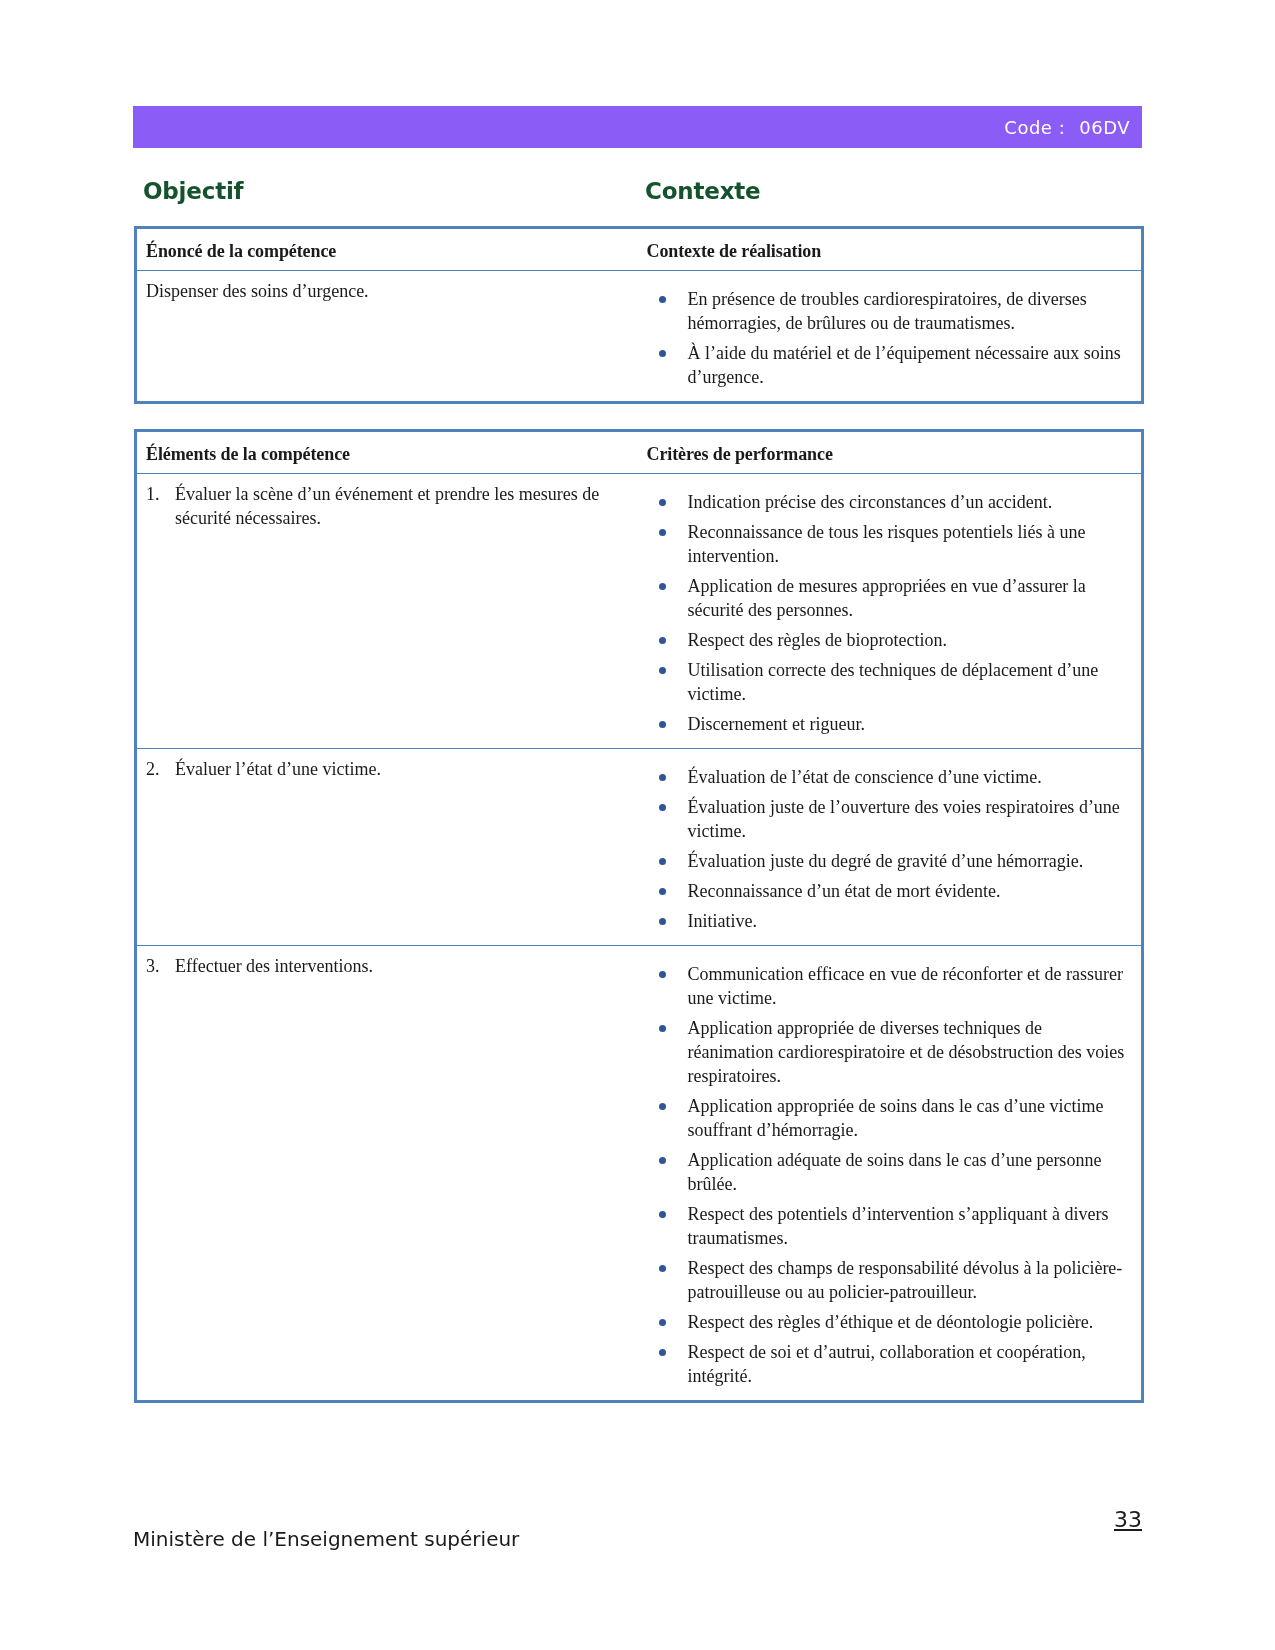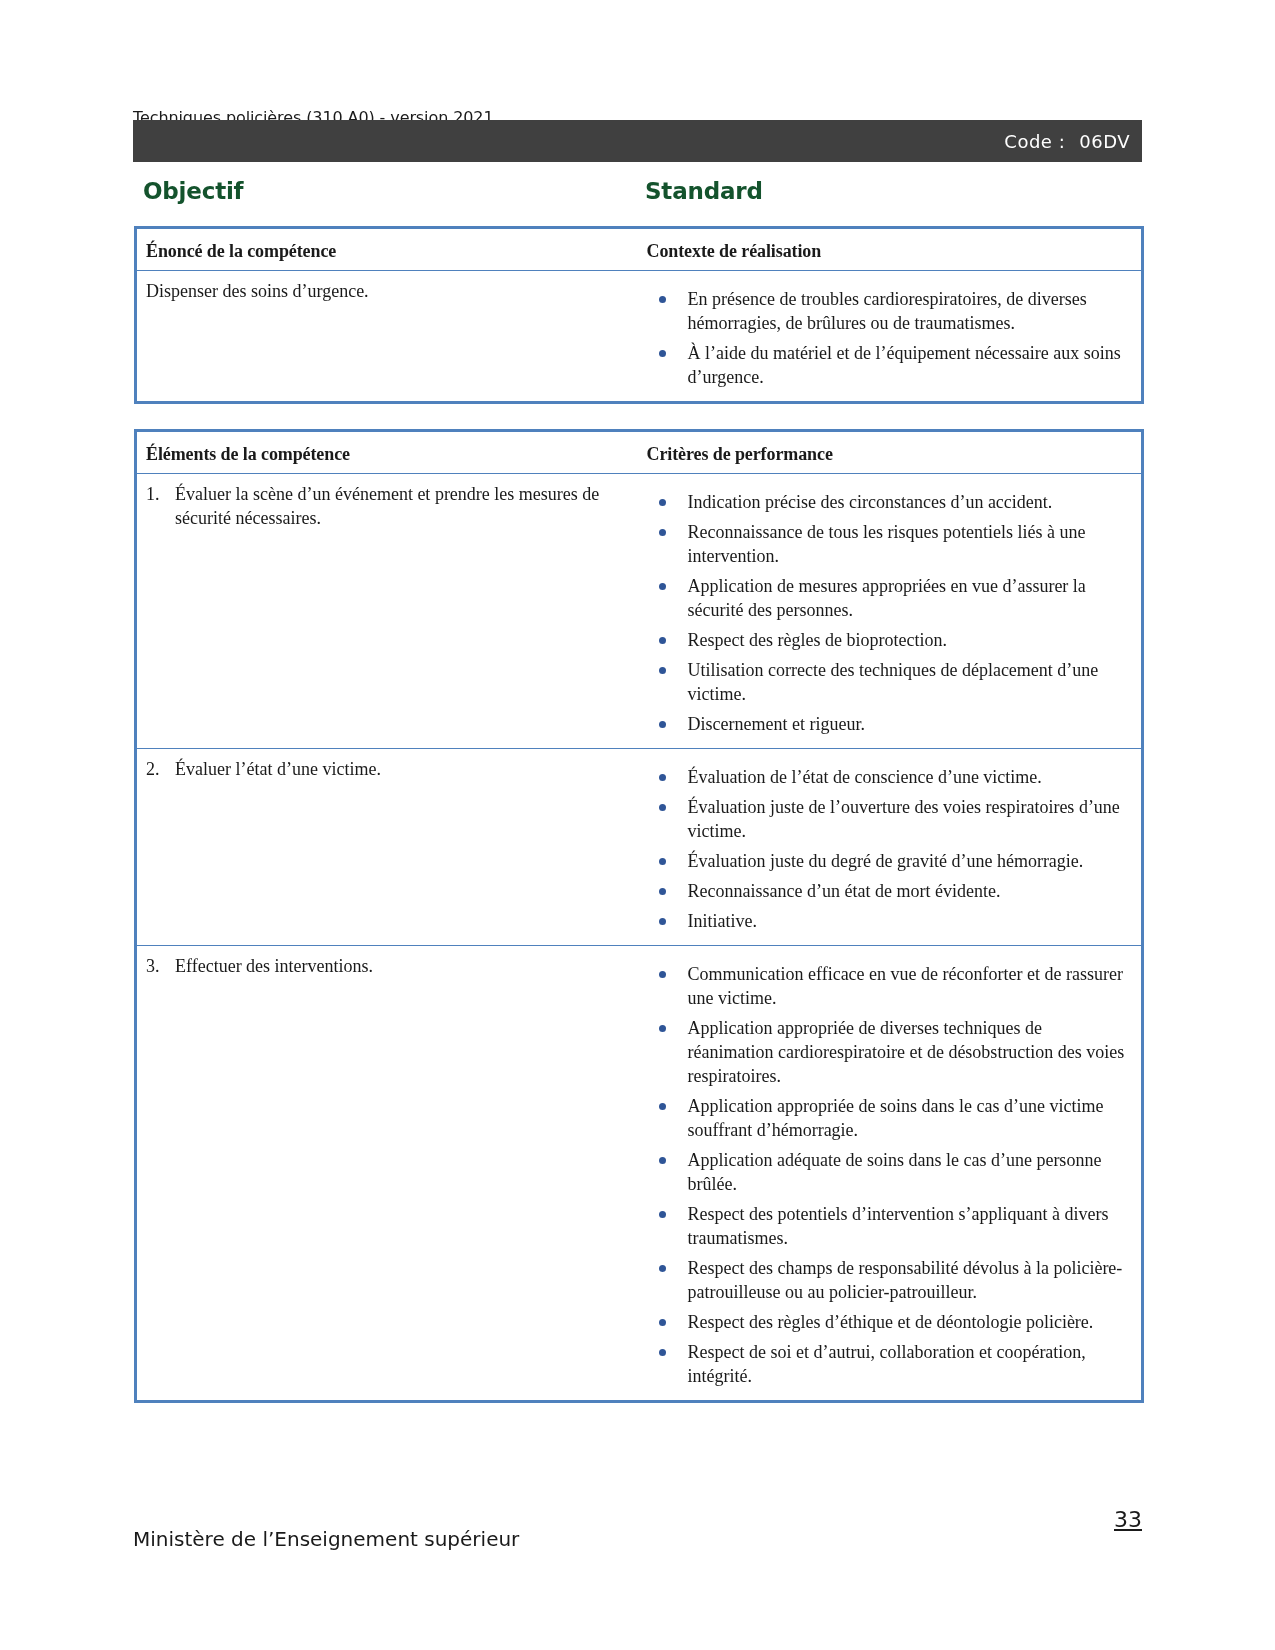--- a/index.html
+++ b/index.html
@@ -5,22 +5,22 @@
     html, body { margin: 0; padding: 0; background: #ffffff; }
     body {
       width: 1275px; height: 1650px; position: relative; overflow: hidden;
       font-family: "DejaVu Sans", sans-serif; color: #1a1a1a;
     }
     .page-header {
       position: absolute; left: 133px; top: 73px;
       font-size: 16px; letter-spacing: -0.1px; margin-top: 35px;
     }
     .code-bar {
-      position: absolute; left: 133px; top: 120px; width: 1009px; height: 42px;
-      background: #404040; color: #ffffff; font-size: 18px;
+      position: absolute; left: 133px; top: 106px; width: 1009px; height: 42px;
+      background: #8b5cf6; color: #ffffff; font-size: 18px;
       display: flex; align-items: center; justify-content: flex-end;
       padding-right: 12px; box-sizing: border-box; letter-spacing: 0.5px;
     }
     .code-bar .code-label { margin-right: 14px; }
     .section-title {
       position: absolute; top: 178px; font-size: 23px; font-weight: bold;
       color: #14532d; letter-spacing: -0.2px;
     }
     .section-title.objectif { left: 143px; }
     .section-title.standard { left: 645px; }
@@ -72,21 +72,21 @@
 <body>
 
 <div class="page-header">Techniques policières (310.A0) - version 2021</div>
 
 <div class="code-bar">
   <span class="code-label">Code :</span>
   <span class="code-value">06DV</span>
 </div>
 
 <div class="section-title objectif">Objectif</div>
-<div class="section-title standard">Standard</div>
+<div class="section-title standard">Contexte</div>
 
 <table class="comp" id="t1">
   <colgroup>
       <col class="c1">
       <col class="c2">
     </colgroup>
   <tbody>
       <tr class="hdr">
     <th class="left">Énoncé de la compétence</th>
     <th class="right">Contexte de réalisation</th>

